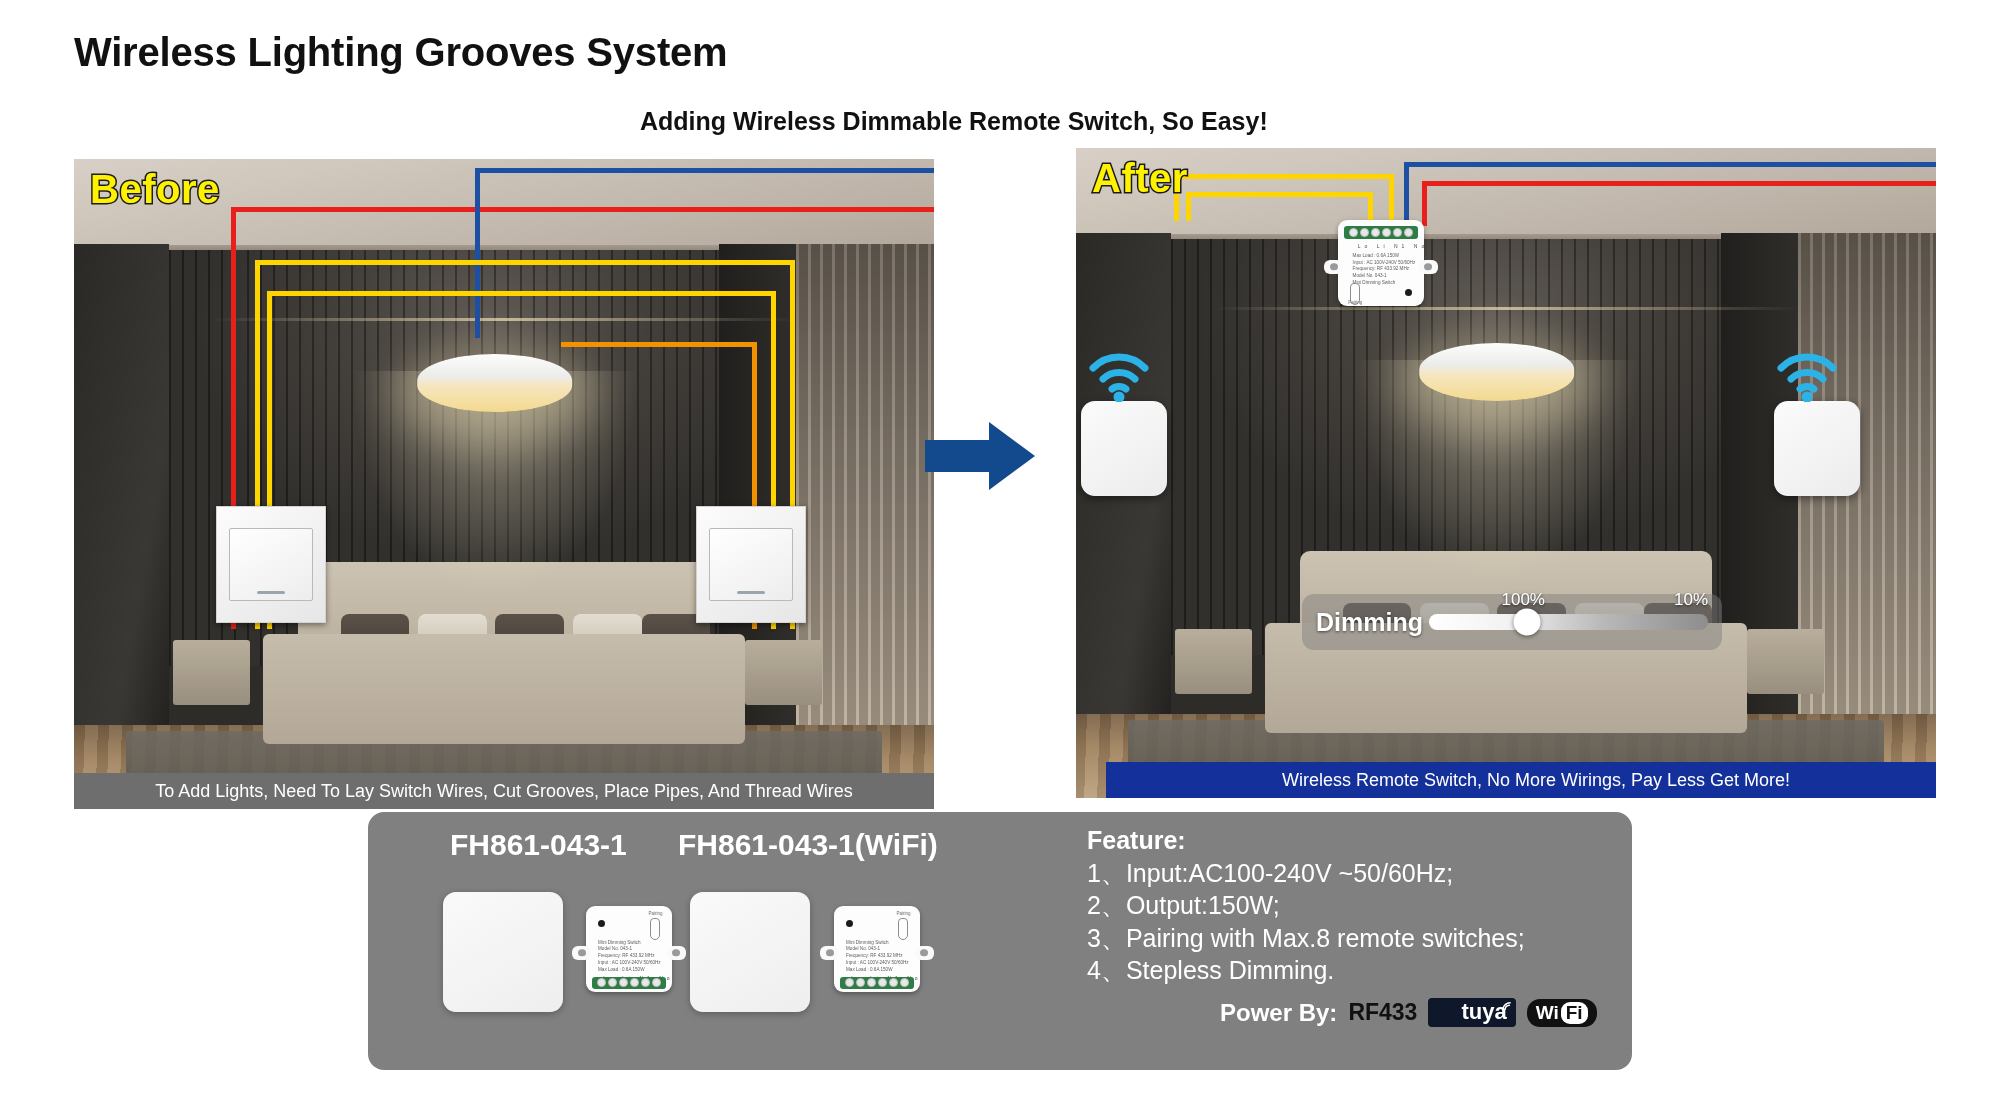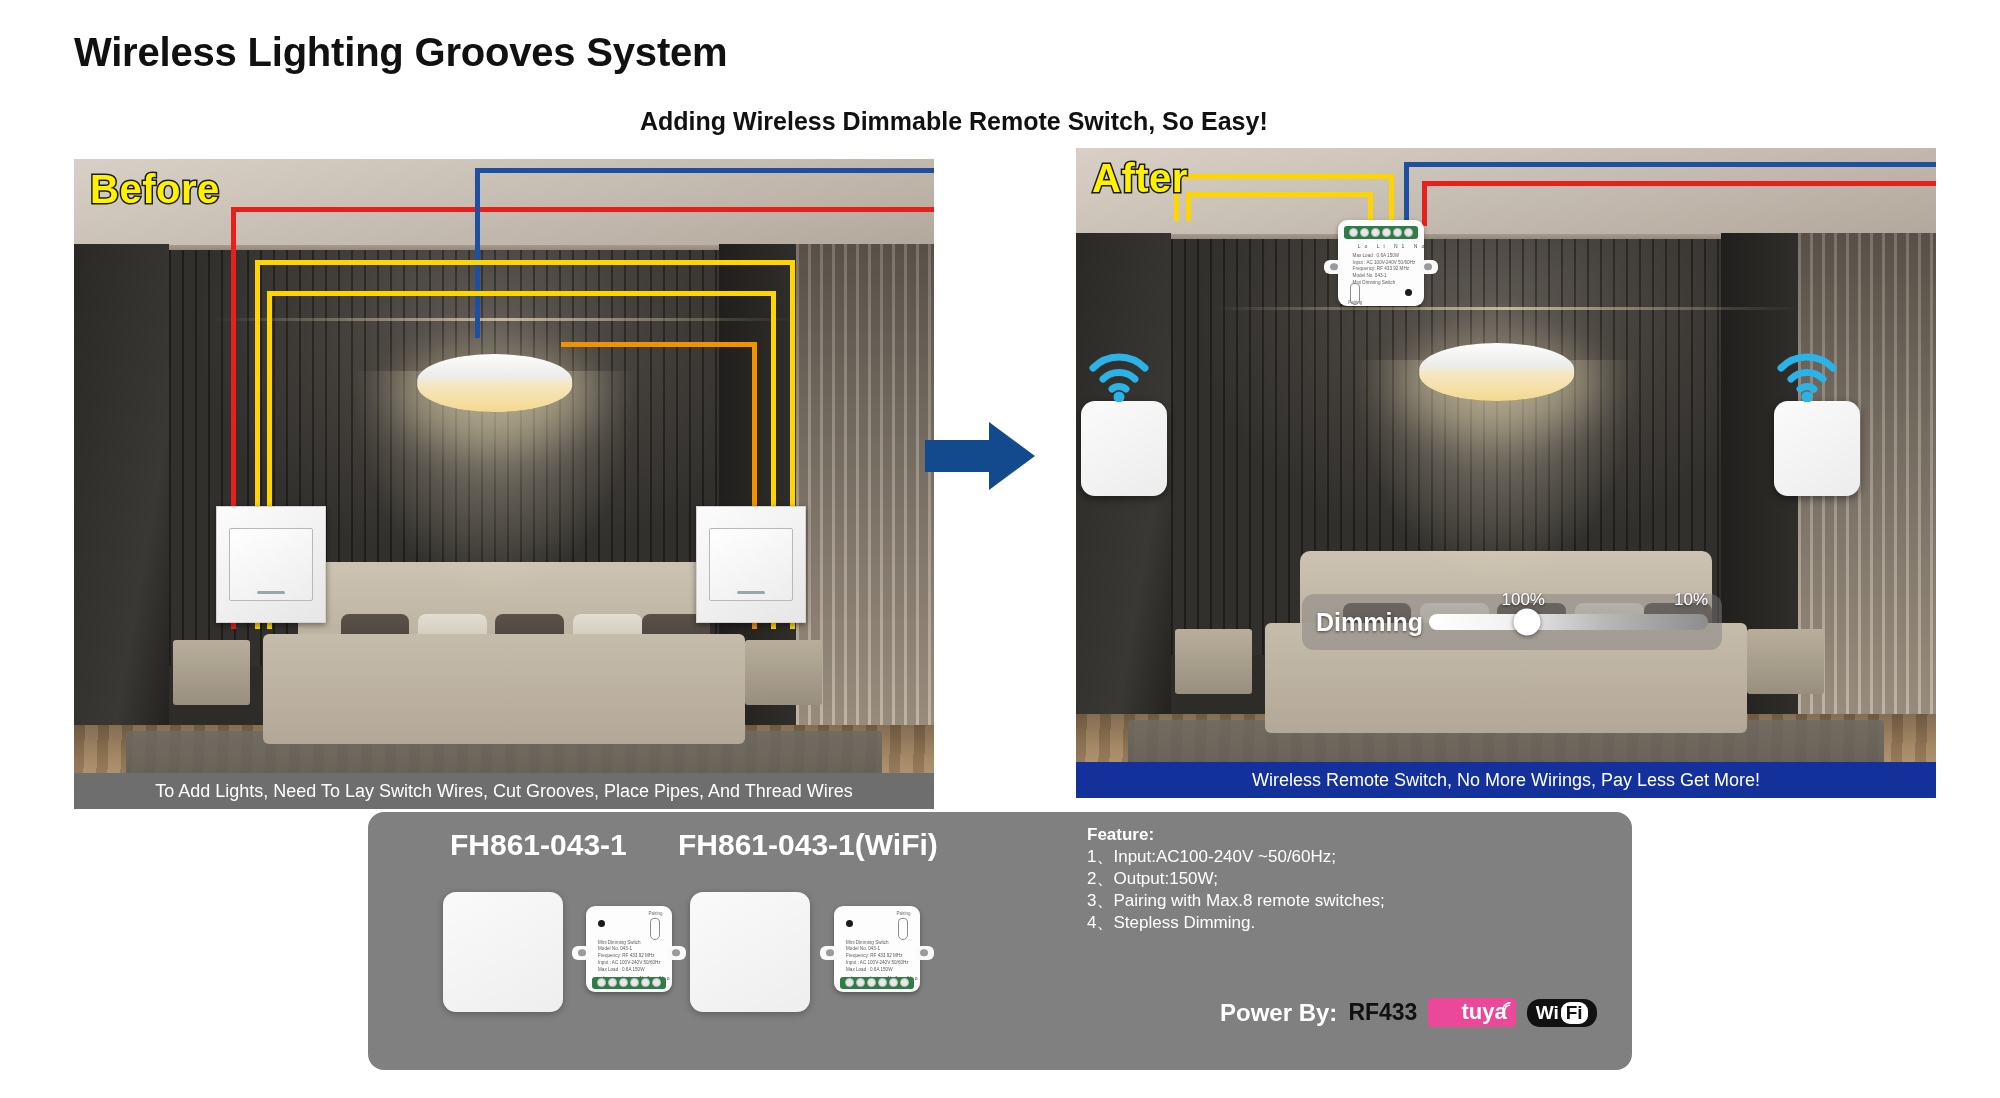--- a/index.html
+++ b/index.html
@@ -214,21 +214,21 @@
   #slider-val-left { left:26%; }
   #slider-val-right { right:0; }
 
   
   .caption {
     position:absolute; left:0; bottom:0; width:100%; height:36px;
     display:flex; align-items:center; justify-content:center;
     color:#fff; font-size:18px; z-index:25;
   }
   #caption-before { background:#6e6e6e; }
-  #caption-after  { background:#14309A; }
+  #caption-after  { background:#14309A;margin-left:30px; }
 
   
   #transition-arrow {
     position:absolute; left:925px; top:420px;
     width:110px; height:72px; z-index:5;
   }
 
   
   .module { position:absolute; }
   .module-body {
@@ -293,21 +293,21 @@
   .panel-plate {
     position:absolute; top:80px; width:120px; height:120px;
     background:linear-gradient(150deg,#fafafa,#eeeeee);
     border-radius:13px; box-shadow:0 2px 7px rgba(0,0,0,.28);
   }
   #panel-plate-1 { left:75px; }
   #panel-plate-2 { left:322px; }
 
   #feature-block {
     position:absolute; left:719px; top:12px;
-    color:#fff; font-size:17px; line-height:1.30;
+    color:#fff; font-size:25px; line-height:1.30;
     white-space:nowrap;
   }
   #feature-title { font-weight:bold; }
   #power-row {
     position:absolute; left:852px; top:186px;
     display:flex; align-items:center; gap:11px;
   }
   #power-label { color:#fff; font-size:24px; font-weight:bold; }
   #rf433-label { color:#111; font-size:23px; font-weight:bold; }
   #tuya-logo {
@@ -550,21 +550,21 @@
     <div id="feature-title">Feature:</div>
     <div>1、Input:AC100-240V ~50/60Hz;</div>
     <div>2、Output:150W;</div>
     <div>3、Pairing with Max.8 remote switches;</div>
     <div>4、Stepless Dimming.</div>
   </div>
 
   <div id="power-row">
     <span id="power-label">Power By:</span>
     <span id="rf433-label">RF433</span>
-    <span id="tuya-logo" style="background: #ec4899; padding-left: 33px;">
+    <span id="tuya-logo" style="background: #0f172a; padding-left: 33px;">
       <span>tuya</span>
       <svg class="tuya-wave" viewBox="0 0 12 12">
         <path d="M2 9 A8 8 0 0 1 10 2" stroke="#fff" stroke-width="1.6" fill="none" stroke-linecap="round"></path>
         <path d="M4.5 9.2 A5 5 0 0 1 9.2 4.6" stroke="#fff" stroke-width="1.6" fill="none" stroke-linecap="round"></path>
       </svg>
     </span>
     <span id="wifi-logo">
       <span class="wi">Wi</span>
       <span class="fi">Fi</span>
     </span>

